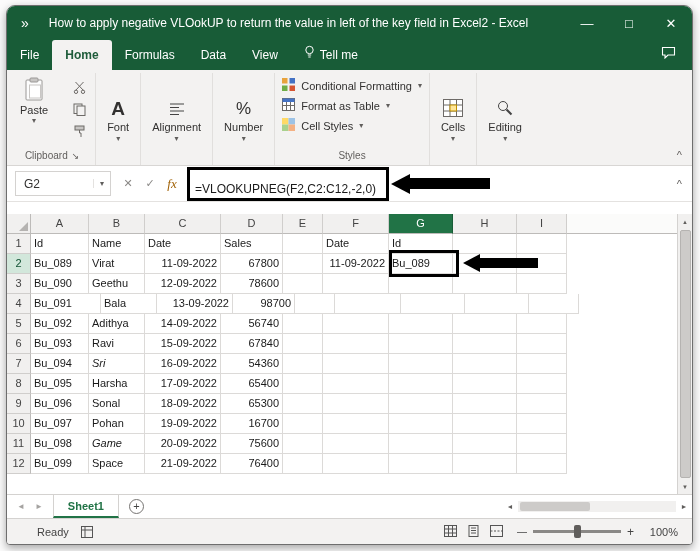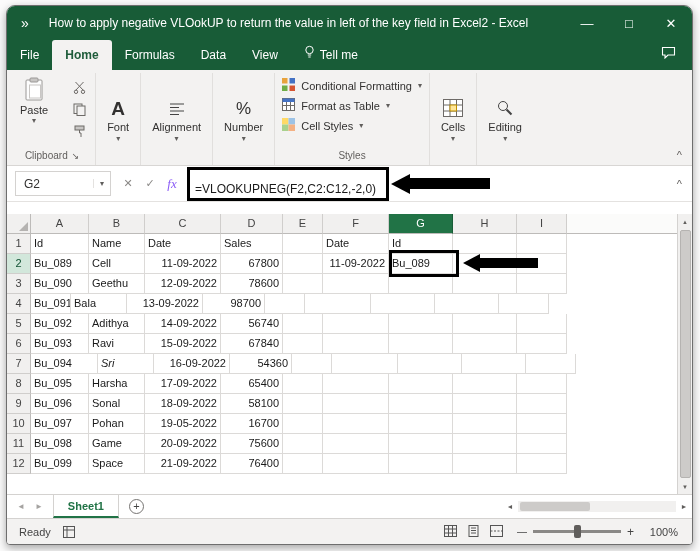--- a/index.html
+++ b/index.html
@@ -40,21 +40,21 @@
   .styles-item{ display:flex; align-items:center; gap:6px; font-size:11px; color:#323130; }
   .ribbon-collapse{ position:absolute; right:10px; bottom:4px; font-size:11px; color:#605e5c; }
 
   
   .formula-row{ height:36px; background:#fff; display:flex; align-items:center; border-bottom:1px solid #e4e2e0; flex:0 0 auto; }
   .namebox{ width:96px; height:25px; border:1px solid #d4d2d0; margin-left:8px; display:flex; align-items:center; font-size:12px; color:#323130; }
   .namebox .nb-val{ flex:1; padding-left:8px; }
   .namebox .nb-dd{ width:17px; text-align:center; font-size:8px; color:#605e5c; border-left:1px solid #e4e2e0; }
   .fbtns{ display:flex; align-items:center; margin-left:6px; }
   .fbtn{ width:22px; text-align:center; font-size:11px; color:#8a8886; }
-  .fbtn.fx{ font-style:italic; font-family:"Liberation Serif","DejaVu Serif",serif; color:#8b5cf6; font-size:13px; }
+  .fbtn.fx{ font-style:italic; font-family:"Liberation Serif","DejaVu Serif",serif; color:#a16207; font-size:13px; }
   .formula-area{ flex:1; display:flex; align-items:center; }
   .ann-box{ border:3px solid #000; padding:12px 10px 2px 5px; font-size:12px; color:#1a1a1a; white-space:nowrap; margin-left:4px; }
   .ann-arrow{ display:flex; align-items:center; margin-left:2px; }
   .ann-arrow .head{ width:0; height:0; border-top:10px solid transparent; border-bottom:10px solid transparent; border-right:19px solid #000; }
   .ann-arrow .tail{ width:80px; height:11px; background:#000; }
   .fb-expand{ margin:0 10px 0 auto; color:#605e5c; font-size:11px; }
   .grid-gap{ height:12px; background:#fff; flex:0 0 auto; }
 
   
   .sheet-area{ height:280px; display:flex; flex:0 0 auto; position:relative; }
@@ -90,21 +90,21 @@
   .st-add{ width:15px; height:15px; border:1px solid #767472; border-radius:50%; display:flex; align-items:center;
            justify-content:center; font-size:11px; color:#444; margin:auto 0 auto 10px; line-height:1; }
   .st-spacer{ flex:1; }
   .hscroll{ display:flex; align-items:center; width:190px; }
   .hs-btn{ width:16px; text-align:center; color:#605e5c; font-size:9px; }
   .hs-track{ flex:1; height:11px; background:#f1f0ef; position:relative; }
   .hs-thumb{ position:absolute; left:2px; top:1px; width:70px; height:9px; background:#cdcbc9; border-radius:2px; }
 
   
   .statusbar{ height:26px; background:#f3f2f1; border-top:1px solid #d4d2d0; display:flex; align-items:center;
-              font-size:11px; color:#444; flex:0 0 auto; }
+              font-size:11px; color:#444; flex:0 0 auto;padding-left:18px; }
   .sb-ready{ margin-left:12px; }
   .sb-macro{ margin-left:12px; display:flex; align-items:center; }
   .sb-access{ margin-left:14px; display:flex; align-items:center; gap:5px; }
   .sb-spacer{ flex:1; }
   .sb-views{ display:flex; align-items:center; gap:10px; margin-right:14px; }
   .zoom{ display:flex; align-items:center; gap:6px; margin-right:10px; }
   .zoom-track{ width:88px; height:3px; background:#8a8886; position:relative; }
   .zoom-notch{ position:absolute; left:50%; top:-3px; width:1px; height:9px; background:#8a8886; }
   .zoom-thumb{ position:absolute; left:41px; top:-5px; width:7px; height:13px; background:#605e5c; border-radius:2px; }
   .zoom-pct{ margin-right:14px; width:34px; text-align:right; }
@@ -353,21 +353,21 @@
           <div class="g-cell" style="width: 40px;"></div>
           <div class="g-cell" style="width: 66px;">Date</div>
           <div class="g-cell" style="width: 64px;">Id</div>
           <div class="g-cell" style="width: 64px;"></div>
           <div class="g-cell" style="width: 50px;"></div>
           <div class="g-filler"></div>
         </div>
         <div class="g-row">
           <div class="g-rowh active">2</div>
           <div class="g-cell" style="width: 58px;">Bu_089</div>
-          <div class="g-cell" style="width: 56px;">Cell</div>
+          <div class="g-cell" style="width: 56px;">Virat</div>
           <div class="g-cell num" style="width: 76px;">11-09-2022</div>
           <div class="g-cell num" style="width: 62px;">67800</div>
           <div class="g-cell" style="width: 40px;"></div>
           <div class="g-cell num" style="width: 66px;">11-09-2022</div>
           <div class="g-cell" style="width: 64px;">Bu_089</div>
           <div class="g-cell" style="width: 64px;"></div>
           <div class="g-cell" style="width: 50px;"></div>
           <div class="g-filler"></div>
         </div>
         <div class="g-row">
@@ -378,21 +378,21 @@
           <div class="g-cell num" style="width: 62px;">78600</div>
           <div class="g-cell" style="width: 40px;"></div>
           <div class="g-cell" style="width: 66px;"></div>
           <div class="g-cell" style="width: 64px;"></div>
           <div class="g-cell" style="width: 64px;"></div>
           <div class="g-cell" style="width: 50px;"></div>
           <div class="g-filler"></div>
         </div>
         <div class="g-row">
           <div class="g-rowh">4</div>
-          <div class="g-cell" style="width: 40px;">Bu_091</div>
+          <div class="g-cell" style="width: 70px;">Bu_091</div>
           <div class="g-cell" style="width: 56px;">Bala</div>
           <div class="g-cell num" style="width: 76px;">13-09-2022</div>
           <div class="g-cell num" style="width: 62px;">98700</div>
           <div class="g-cell" style="width: 40px;"></div>
           <div class="g-cell" style="width: 66px;"></div>
           <div class="g-cell" style="width: 64px;"></div>
           <div class="g-cell" style="width: 64px;"></div>
           <div class="g-cell" style="width: 50px;"></div>
           <div class="g-filler"></div>
         </div>
@@ -417,21 +417,21 @@
           <div class="g-cell num" style="width: 62px;">67840</div>
           <div class="g-cell" style="width: 40px;"></div>
           <div class="g-cell" style="width: 66px;"></div>
           <div class="g-cell" style="width: 64px;"></div>
           <div class="g-cell" style="width: 64px;"></div>
           <div class="g-cell" style="width: 50px;"></div>
           <div class="g-filler"></div>
         </div>
         <div class="g-row">
           <div class="g-rowh">7</div>
-          <div class="g-cell" style="width: 67px;">Bu_094</div>
+          <div class="g-cell" style="width: 58px;">Bu_094</div>
           <div class="g-cell" style="width: 56px; font-style: italic;">Sri</div>
           <div class="g-cell num" style="width: 76px;">16-09-2022</div>
           <div class="g-cell num" style="width: 62px;">54360</div>
           <div class="g-cell" style="width: 40px;"></div>
           <div class="g-cell" style="width: 66px;"></div>
           <div class="g-cell" style="width: 64px;"></div>
           <div class="g-cell" style="width: 64px;"></div>
           <div class="g-cell" style="width: 50px;"></div>
           <div class="g-filler"></div>
         </div>
@@ -446,45 +446,45 @@
           <div class="g-cell" style="width: 64px;"></div>
           <div class="g-cell" style="width: 64px;"></div>
           <div class="g-cell" style="width: 50px;"></div>
           <div class="g-filler"></div>
         </div>
         <div class="g-row">
           <div class="g-rowh">9</div>
           <div class="g-cell" style="width: 58px;">Bu_096</div>
           <div class="g-cell" style="width: 56px;">Sonal</div>
           <div class="g-cell num" style="width: 76px;">18-09-2022</div>
-          <div class="g-cell num" style="width: 62px;">58100</div>
+          <div class="g-cell num" style="width: 62px;">65300</div>
           <div class="g-cell" style="width: 40px;"></div>
           <div class="g-cell" style="width: 66px;"></div>
           <div class="g-cell" style="width: 64px;"></div>
           <div class="g-cell" style="width: 64px;"></div>
           <div class="g-cell" style="width: 50px;"></div>
           <div class="g-filler"></div>
         </div>
         <div class="g-row">
           <div class="g-rowh">10</div>
           <div class="g-cell" style="width: 58px;">Bu_097</div>
           <div class="g-cell" style="width: 56px;">Pohan</div>
-          <div class="g-cell num" style="width: 76px;">19-05-2022</div>
+          <div class="g-cell num" style="width: 76px;">19-09-2022</div>
           <div class="g-cell num" style="width: 62px;">16700</div>
           <div class="g-cell" style="width: 40px;"></div>
           <div class="g-cell" style="width: 66px;"></div>
           <div class="g-cell" style="width: 64px;"></div>
           <div class="g-cell" style="width: 64px;"></div>
           <div class="g-cell" style="width: 50px;"></div>
           <div class="g-filler"></div>
         </div>
         <div class="g-row">
           <div class="g-rowh">11</div>
           <div class="g-cell" style="width: 58px;">Bu_098</div>
-          <div class="g-cell" style="width: 56px;">Game</div>
+          <div class="g-cell" style="width: 56px; font-style: italic;">Game</div>
           <div class="g-cell num" style="width: 76px;">20-09-2022</div>
           <div class="g-cell num" style="width: 62px;">75600</div>
           <div class="g-cell" style="width: 40px;"></div>
           <div class="g-cell" style="width: 66px;"></div>
           <div class="g-cell" style="width: 64px;"></div>
           <div class="g-cell" style="width: 64px;"></div>
           <div class="g-cell" style="width: 50px;"></div>
           <div class="g-filler"></div>
         </div>
         <div class="g-row">

